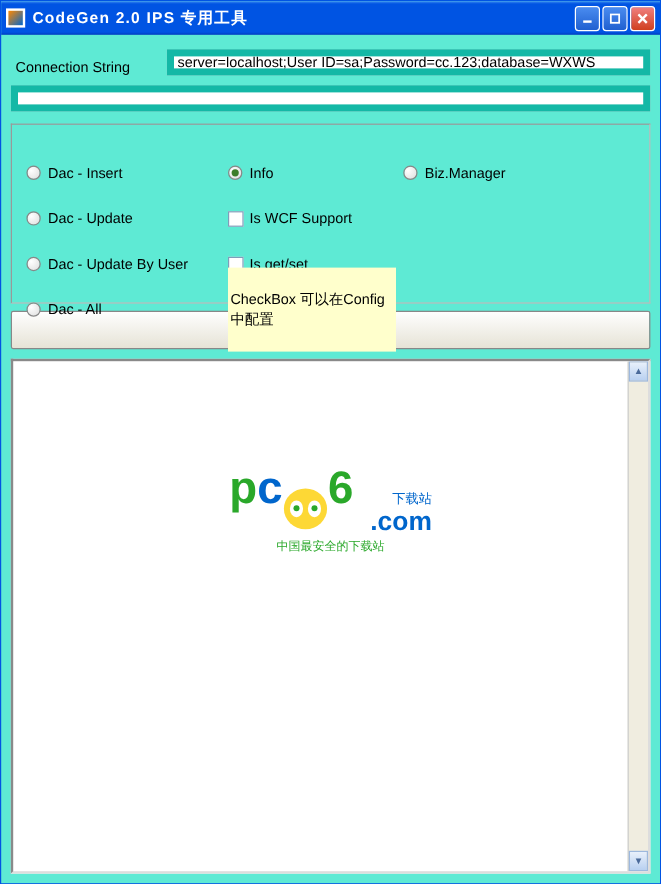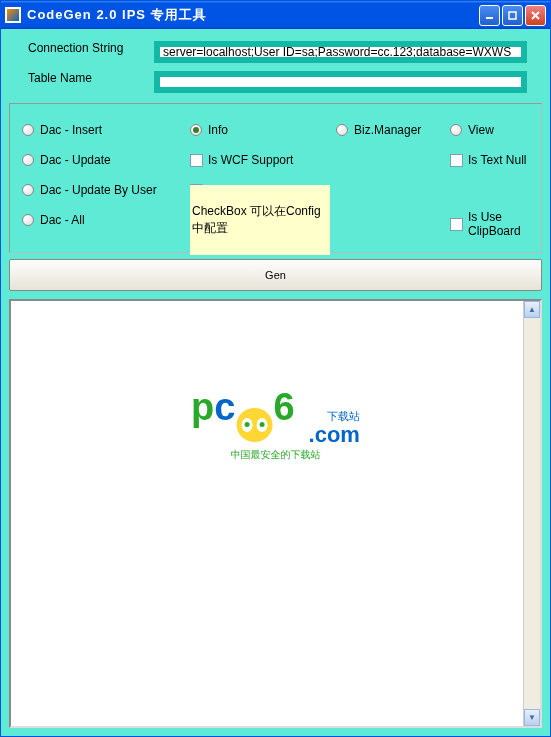--- a/index.html
+++ b/index.html
@@ -55,22 +55,22 @@
 .win-min, .win-max { background: linear-gradient(to bottom,#4a8cf0,#2060d0); }
 .win-close { background: linear-gradient(to bottom,#f08080,#d04020); }
 .client {
   flex: 1;
   padding: 8px;
   display: flex;
   flex-direction: column;
 }
 .field-row {
   display: flex;
-  align-items: flex-start;
-  margin: 4px 15px;
+  align-items: flex-end;
+  margin: 4px 0;
 }
 .field-label { width: 130px; padding-left: 4px; }
 .text-input {
   flex: 1;
   height: 22px;
   border: 6px solid #14b8a6;
   background: #fff;
   font-family: inherit;
   font-size: 12px;
   padding: 0 3px;
@@ -85,21 +85,21 @@
   min-height: 150px;
 }
 .col { position: absolute; top: 10px; }
 .col1 { left: 12px; width: 160px; }
 .col2 { left: 180px; width: 140px; }
 .col3 { left: 326px; width: 120px; }
 .col4 { left: 440px; width: 100px; text-align: left; }
 .opt {
   display: flex;
   align-items: center;
-  margin: 8px 0 14px 0;
+  margin: 22px 0 14px 0;
   height: 16px;
 }
 .radio {
   width: 12px; height: 12px;
   border-radius: 50%;
   border: 1px solid #888;
   background: radial-gradient(circle at 30% 30%, #fff, #ddd);
   margin-right: 6px;
   flex-shrink: 0;
 }
@@ -216,21 +216,20 @@
     </div>
   </div>
 
   <div class="client">
 
     <div class="field-row">
       <span class="field-label">Connection String</span>
       <input class="text-input" value="server=localhost;User ID=sa;Password=cc.123;database=WXWS" style="">
     </div>
     <div class="field-row">
-      <span class="field-label">Table Name</span>
       <input class="text-input" value="" style="">
     </div>
 
     <div class="options-area">
 
       <div class="col col1">
         <div class="opt">
             <span class="radio"></span>
             <span>Dac - Insert</span>
           </div>
@@ -266,35 +265,20 @@
           </div>
       </div>
 
       <div class="col col3">
         <div class="opt">
             <span class="radio"></span>
             <span>Biz.Manager</span>
           </div>
       </div>
 
-      <div class="col col4">
-        <div class="opt">
-            <span class="radio"></span>
-            <span>View</span>
-          </div>
-        <div class="opt">
-            <span class="cbox"></span>
-            <span>Is Text Null</span>
-          </div>
-        <div style="height:26px"></div>
-        <div class="opt">
-            <span class="cbox"></span>
-            <span>Is Use ClipBoard</span>
-          </div>
-      </div>
 
     </div>
 
     <button class="gen-btn">Gen</button>
 
     <div class="output">
       <div class="logo">
         <div class="logo-main">
           <span class="logo-p">p</span>
           <span class="logo-c1">c</span>

